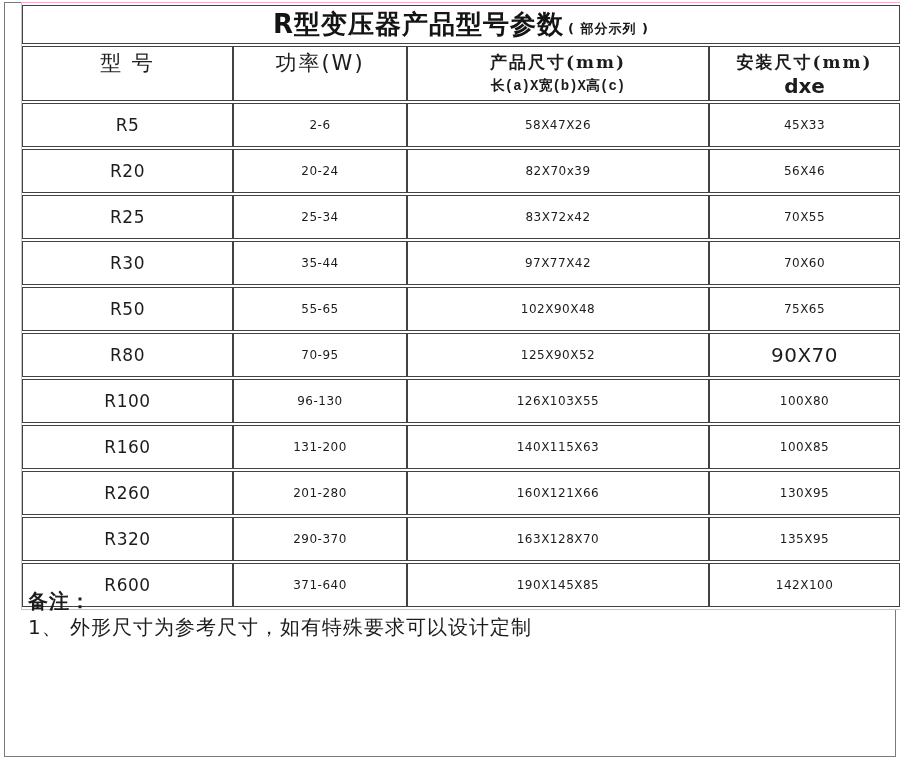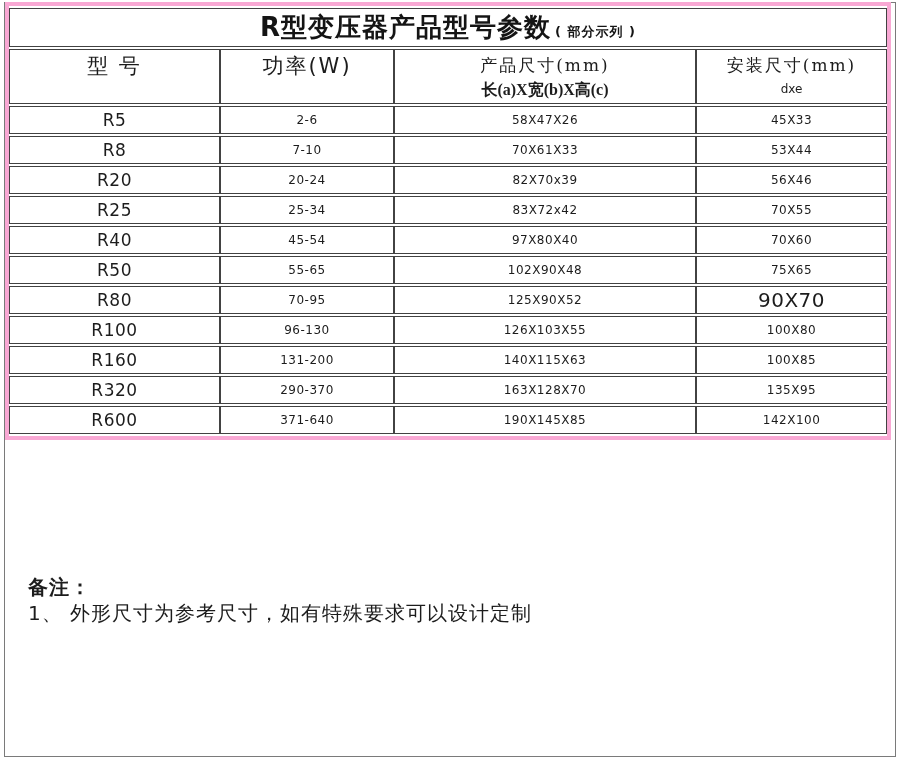--- a/index.html
+++ b/index.html
@@ -14,26 +14,26 @@
   .page-border {
     position: absolute;
     left: 4px; top: 2px;
     width: 892px; height: 755px;
     border: 1px solid #7a7a7a;
     pointer-events: none;
   }
   
   table.spec {
     position: absolute;
-    left: 5px; top: 2px;
+    left: 21px; top: 2px;
     width: 878px;
     table-layout: fixed;
     border-collapse: separate;
     border-spacing: 0 2px;
-    border: 4px solid #f9a8d4;
+    border: 1px solid #f9a8d4;
     background: #ffffff;
   }
   table.spec td {
     border: 1px solid #424242;
     text-align: center;
     vertical-align: middle;
     background: #ffffff;
     overflow: hidden;
     white-space: nowrap;
   }
@@ -55,46 +55,46 @@
     font-size: 21px;
     font-weight: 500;
     vertical-align: bottom;
     padding-bottom: 21px;
     letter-spacing: 2px;
   }
   .h-sub-serif {
     display: block;
     font-family: "DejaVu Serif", serif;
     font-size: 17px;
-    font-weight: 400;
+    font-weight: 700;
     letter-spacing: 2px;
     line-height: 24px;
     margin-top: 2px;
   }
   .h-sub-sans {
     display: block;
-    font-family: Liberation Serif, serif;
-    font-size: 16px;
+    font-family: Liberation Mono, monospace;
+    font-size: 14px;
     font-weight: 600;
     line-height: 25px;
   }
   .h-sub-dxe {
     display: block;
-    font-size: 12px;
-    font-weight: 400;
+    font-size: 20px;
+    font-weight: 700;
     line-height: 25px;
   }
-  tr.data-row td { height: 28px; }
+  tr.data-row td { height: 44px; }
   td.cell { font-size: 12px; letter-spacing: 0.5px; }
   td.cell.model { font-size: 17px; font-weight: 500; }
   td.cell.install.large { font-size: 20px; margin-left: 9px; }
   
   .notes {
     position: absolute;
-    left: 28px; top: 574px;
+    left: 28px; top: 588px;
     width: 850px;
   }
   .notes-label {
     font-size: 20px;
     font-weight: 600;
     line-height: 26px;
     letter-spacing: 1px;
   }
   .note-line {
     font-size: 20px;
@@ -134,41 +134,35 @@
     </tr>
   </tbody>
   <tbody>
       <tr class="data-row">
         <td class="cell model">R5</td>
         <td class="cell power">2-6</td>
         <td class="cell size">58X47X26</td>
         <td class="cell install">45X33</td>
       </tr>
       <tr class="data-row">
-        <td class="cell model">R8</td>
-        <td class="cell power">7-10</td>
-        <td class="cell size">70X61X33</td>
-        <td class="cell install">53X44</td>
-      </tr>
-      <tr class="data-row">
         <td class="cell model">R20</td>
         <td class="cell power">20-24</td>
         <td class="cell size">82X70x39</td>
         <td class="cell install">56X46</td>
       </tr>
       <tr class="data-row">
         <td class="cell model">R25</td>
         <td class="cell power">25-34</td>
         <td class="cell size">83X72x42</td>
         <td class="cell install">70X55</td>
       </tr>
       <tr class="data-row">
-        <td class="cell model">R40</td>
-        <td class="cell power">45-54</td>
-        <td class="cell size">97X80X40</td>
+        <td class="cell model">R30</td>
+        <td class="cell power">35-44</td>
+        <td class="cell size">97X77X42</td>
         <td class="cell install">70X60</td>
       </tr>
       <tr class="data-row">
         <td class="cell model">R50</td>
         <td class="cell power">55-65</td>
         <td class="cell size">102X90X48</td>
         <td class="cell install">75X65</td>
       </tr>
       <tr class="data-row">
         <td class="cell model">R80</td>
@@ -182,20 +176,26 @@
         <td class="cell size">126X103X55</td>
         <td class="cell install">100X80</td>
       </tr>
       <tr class="data-row">
         <td class="cell model">R160</td>
         <td class="cell power">131-200</td>
         <td class="cell size">140X115X63</td>
         <td class="cell install">100X85</td>
       </tr>
       <tr class="data-row">
+        <td class="cell model">R260</td>
+        <td class="cell power">201-280</td>
+        <td class="cell size">160X121X66</td>
+        <td class="cell install">130X95</td>
+      </tr>
+      <tr class="data-row">
         <td class="cell model">R320</td>
         <td class="cell power">290-370</td>
         <td class="cell size">163X128X70</td>
         <td class="cell install">135X95</td>
       </tr>
       <tr class="data-row">
         <td class="cell model">R600</td>
         <td class="cell power">371-640</td>
         <td class="cell size">190X145X85</td>
         <td class="cell install">142X100</td>

